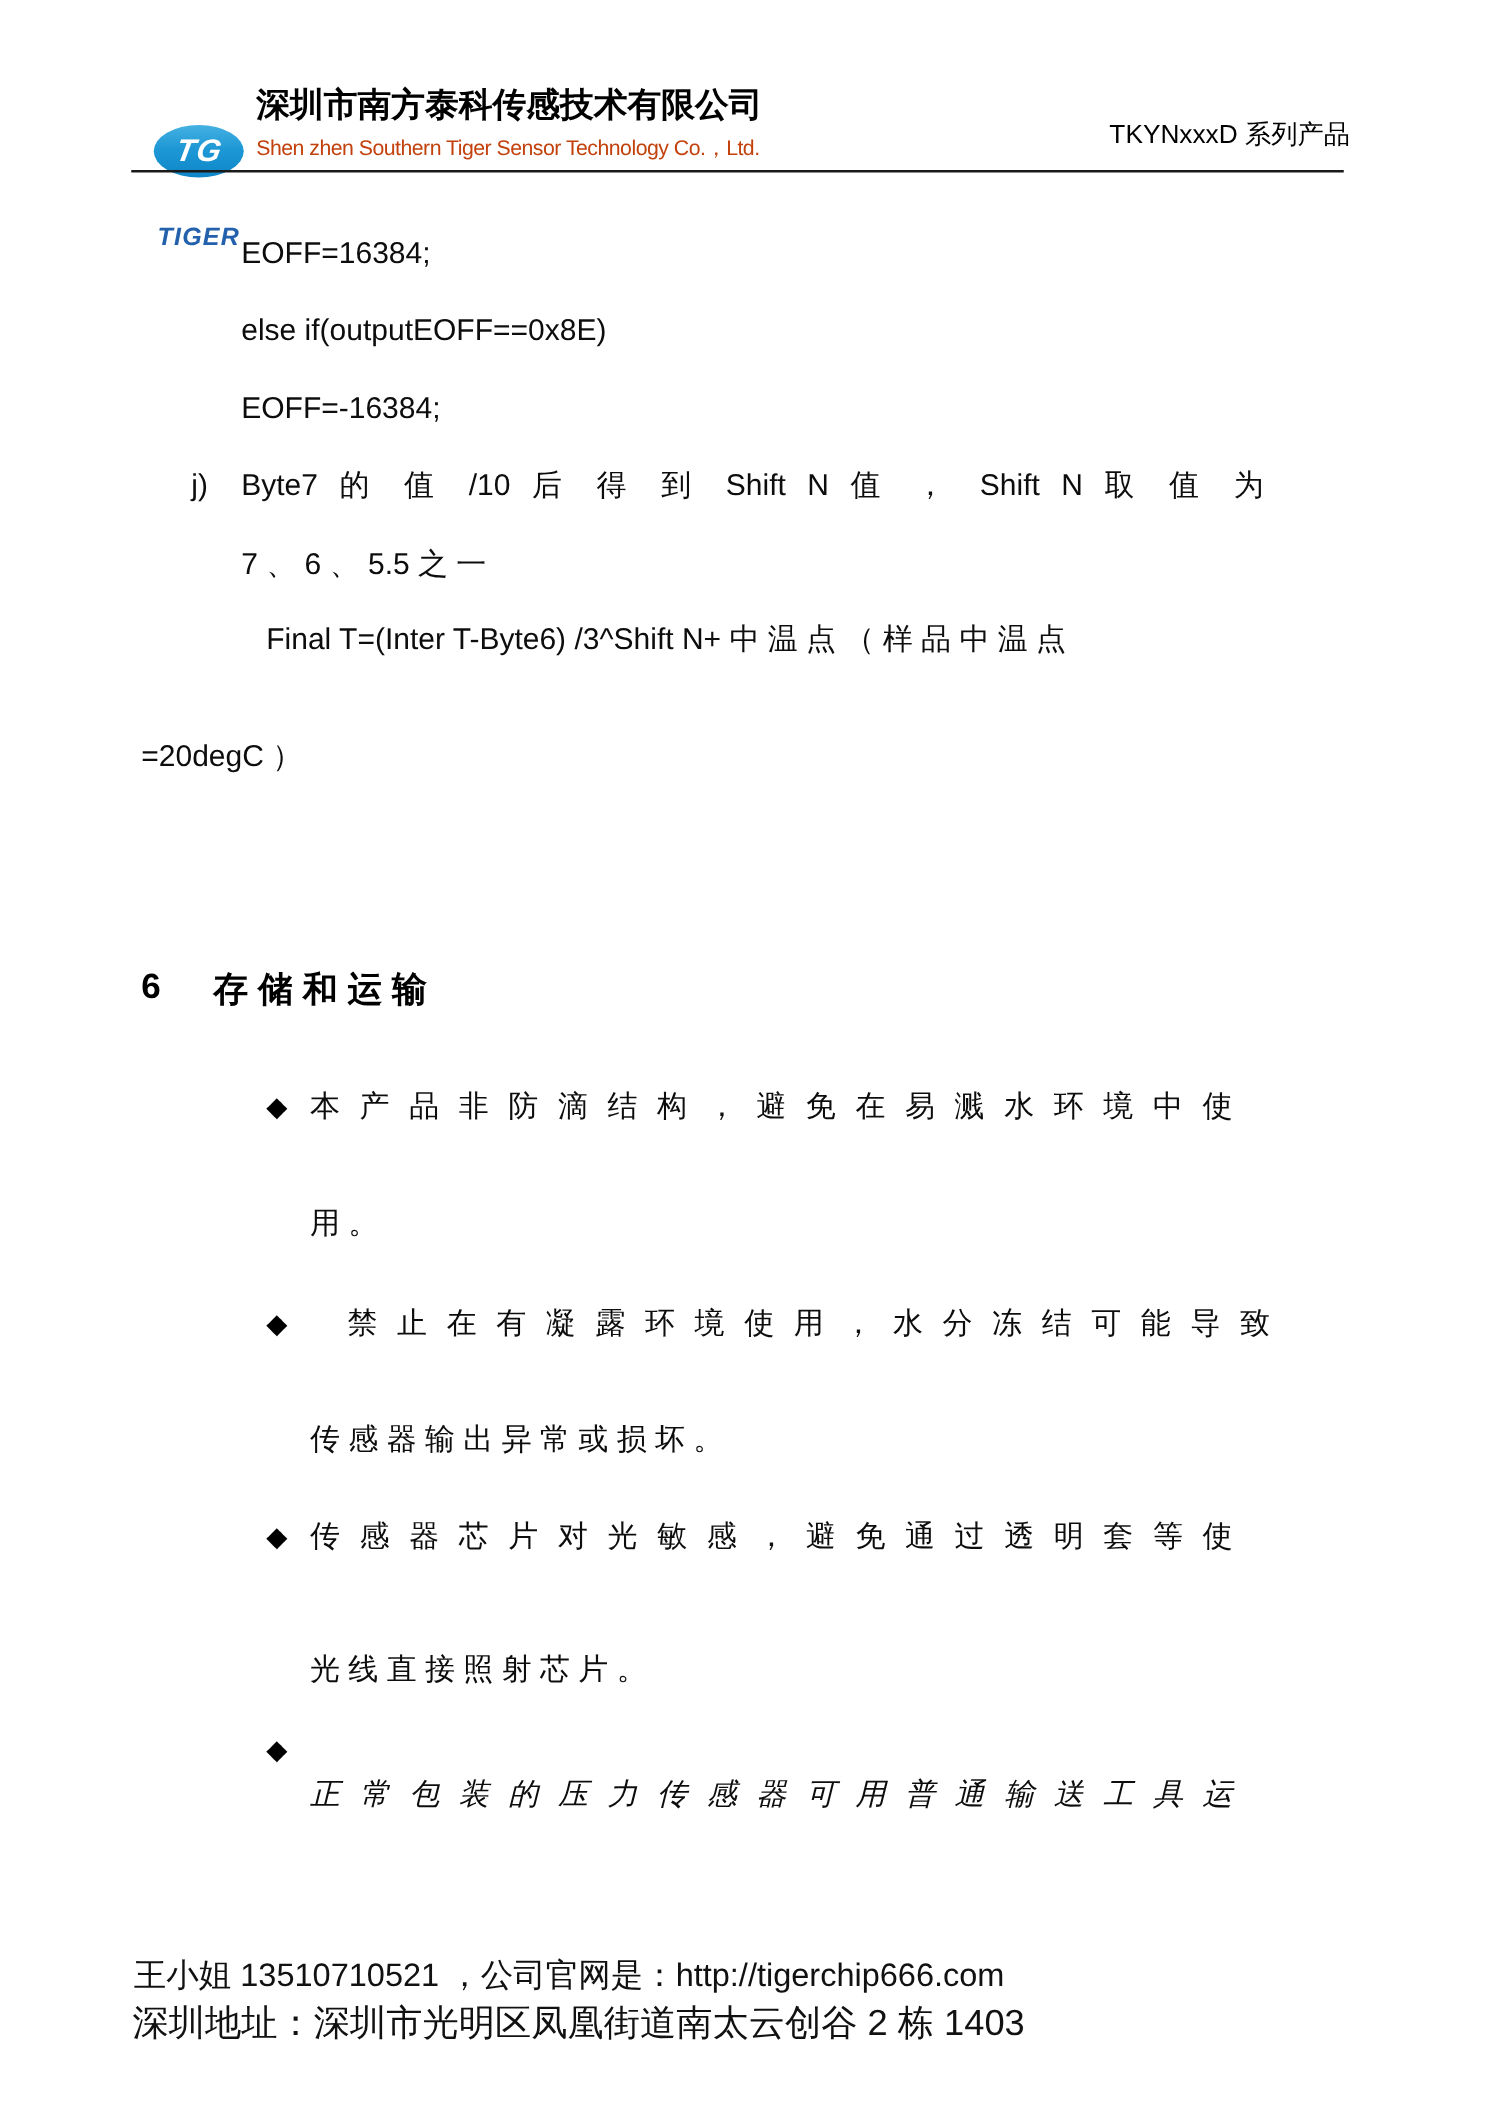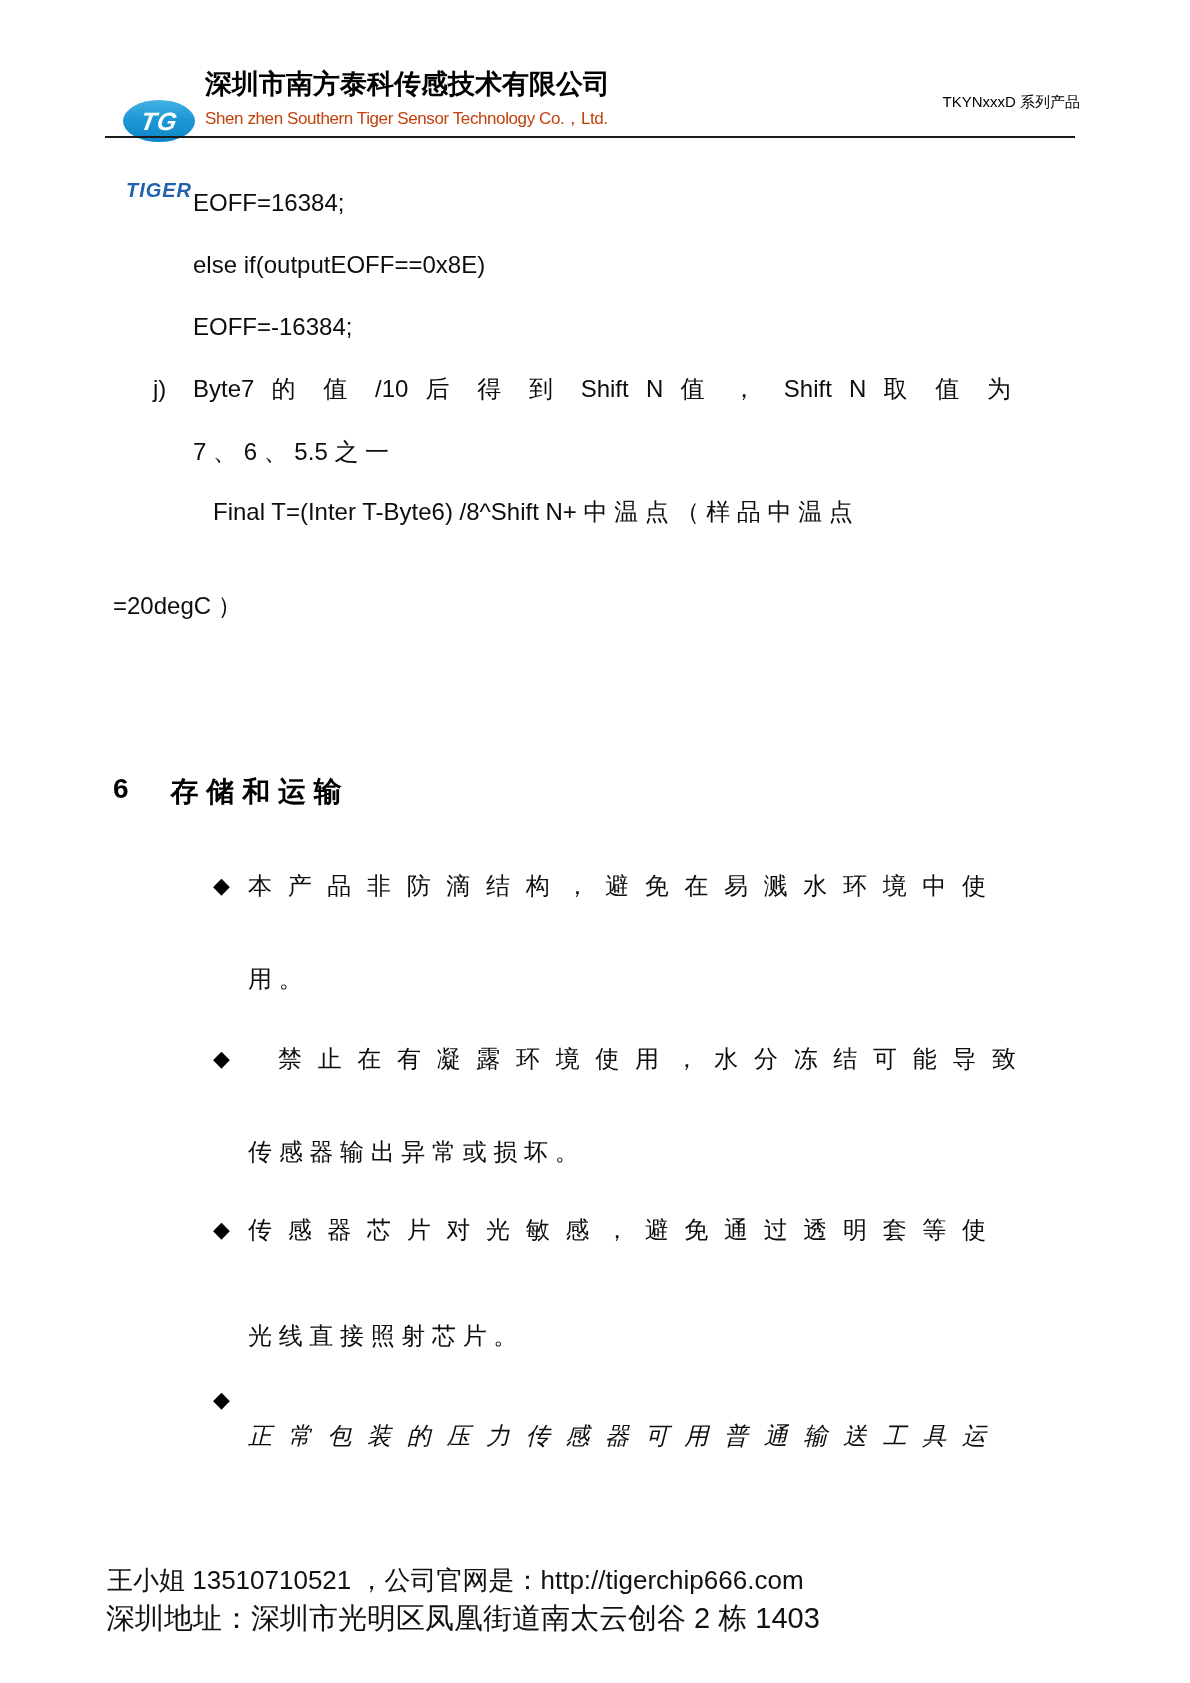--- a/index.html
+++ b/index.html
@@ -15,21 +15,21 @@
     width:72px;height:42px;border-radius:50%;margin:0 auto;
     background:linear-gradient(180deg,#45b1e2 0%,#1e98d5 45%,#0e86c8 100%);
     display:flex;align-items:center;justify-content:center;
   }
   .logo-tg{color:#ffffff;font-style:italic;font-weight:bold;font-size:25px;
     transform:skewX(-10deg);letter-spacing:1px;line-height:1;}
   .logo-tiger{color:#2361ac;font-style:italic;font-weight:bold;font-size:20px;
     letter-spacing:1px;margin-top:2px;line-height:1;}
   .company-cn{left:205px;top:66px;font-size:27px;font-weight:bold;color:#000;}
   .company-en{left:205px;top:107px;font-size:17px;color:#c2410c;letter-spacing:-0.4px;}
-  .series{left:850px;top:93px;width:230px;font-size:15px;color:#000;text-align:right;}
+  .series{left:850px;top:93px;width:230px;font-size:21px;color:#000;text-align:right;}
   .rule{left:105px;top:136px;width:970px;height:2px;background:#1a1a1a;}
   
   .body-text{font-size:24px;color:#0d0d0d;line-height:1.25;}
   .code-1{left:193px;top:188px;}
   .code-2{left:193px;top:250px;}
   .code-3{left:193px;top:312px;}
   .j-label{left:153px;top:374px;}
   .j-text{left:193px;top:374px;width:818px;text-align:justify;text-align-last:justify;}
   .j-cont{left:193px;top:437px;}
   .formula-1{left:213px;top:497px;}
@@ -68,21 +68,21 @@
 <div class="abs rule"></div>
 
 <div class="abs body-text code-1">EOFF=16384;</div>
 <div class="abs body-text code-2">else if(outputEOFF==0x8E)</div>
 <div class="abs body-text code-3">EOFF=-16384;</div>
 
 <div class="abs body-text j-label">j)</div>
 <div class="abs body-text j-text">Byte7 的 值 /10 后 得 到 Shift N 值 ， Shift N 取 值 为</div>
 <div class="abs body-text j-cont">7 、 6 、 5.5 之 一</div>
 
-<div class="abs body-text formula-1">Final T=(Inter T-Byte6) /8^Shift N+ 中 温 点 （ 样 品 中 温 点</div>
+<div class="abs body-text formula-1">Final T=(Inter T-Byte6) /3^Shift N+ 中 温 点 （ 样 品 中 温 点</div>
 <div class="abs body-text formula-2">=20degC ）</div>
 
 <div class="abs heading">
   <span class="num">6</span>
   <span>存 储 和 运 输</span>
 </div>
 
 <div class="abs marker m1">◆</div>
 <div class="abs body-text btext b1l1">本 产 品 非 防 滴 结 构 ， 避 免 在 易 溅 水 环 境 中 使</div>
 <div class="abs body-text bcont b1l2">用 。</div>

